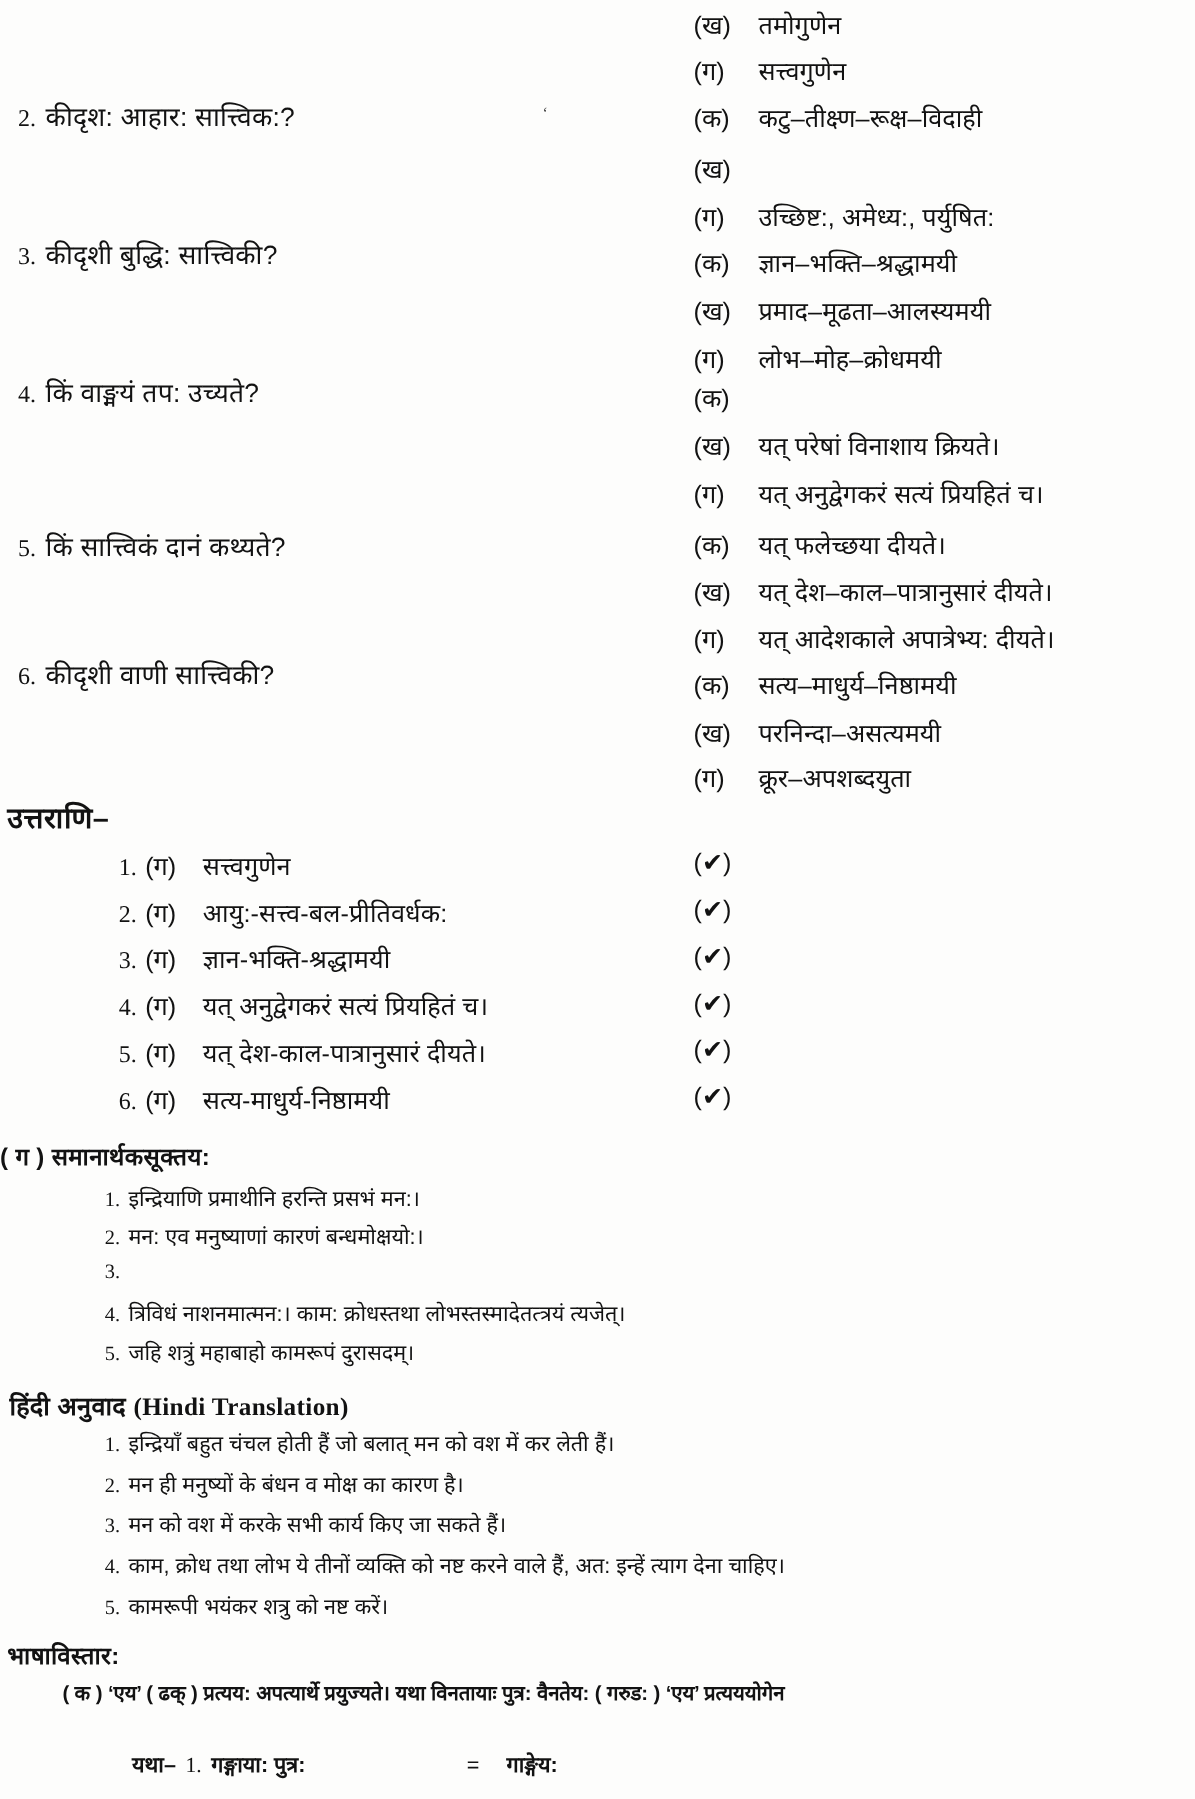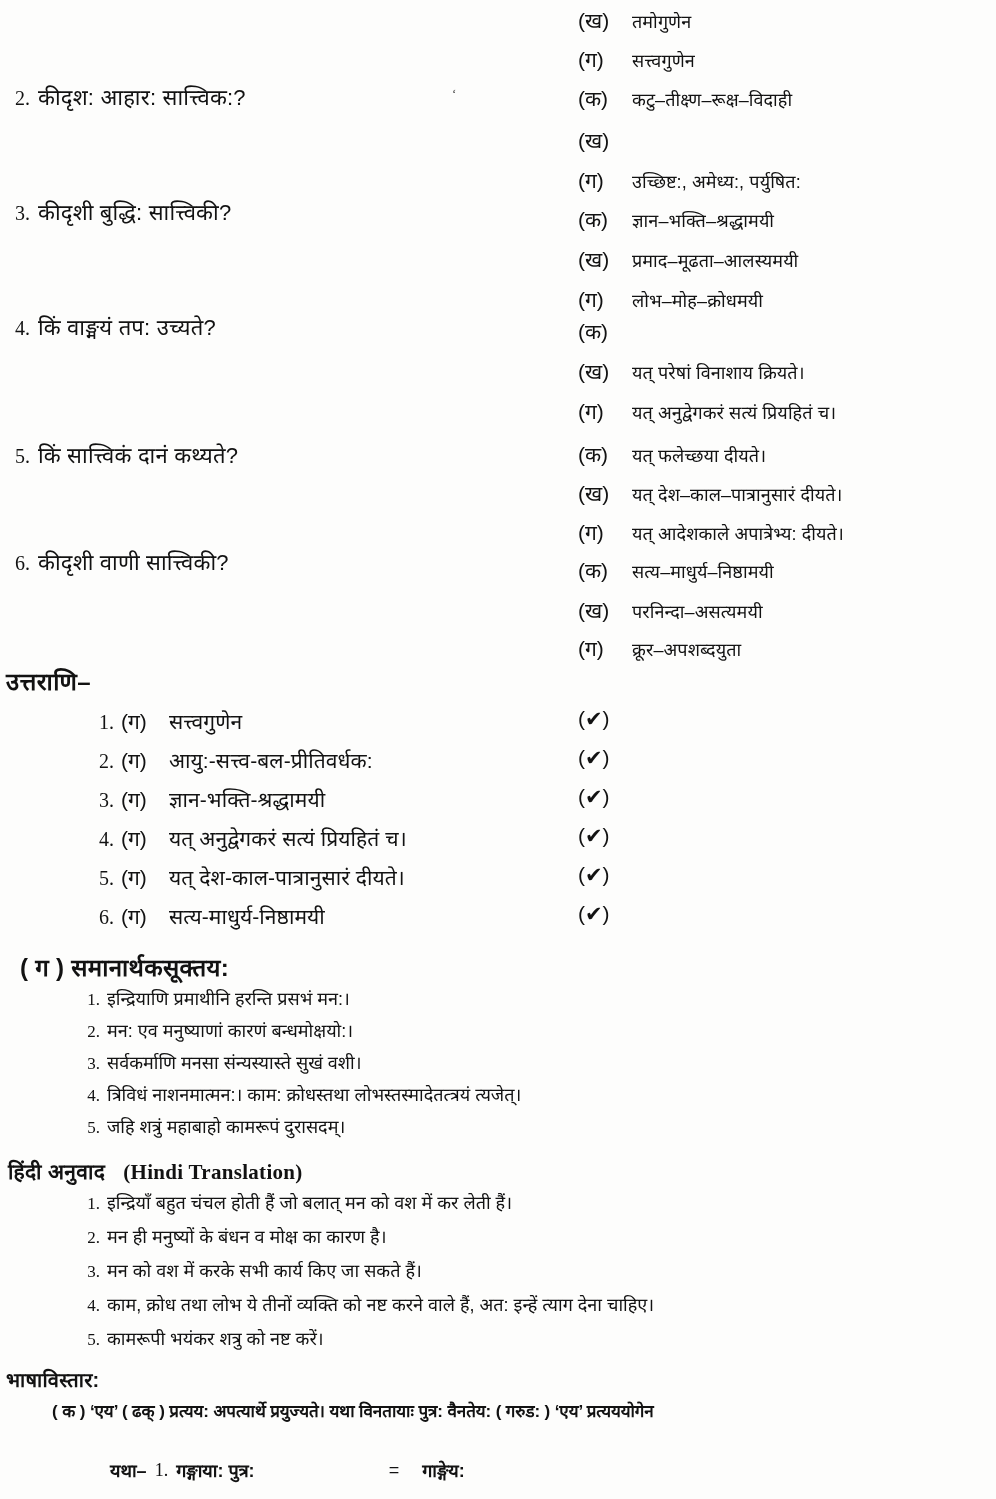--- a/index.html
+++ b/index.html
@@ -47,21 +47,21 @@
     display: flex;
     align-items: baseline;
   }
   .opt-key {
     font-size: 21px;
     font-family: "Liberation Sans", "DejaVu Sans", sans-serif;
     width: 54px;
     flex: 0 0 54px;
   }
   .opt-text {
-    font-size: 18px;
+    font-size: 21px;
     font-family: "Liberation Sans", "DejaVu Sans", sans-serif;
     letter-spacing: .1px;
   }
 
   
   .ans-head {
     position: absolute;
     left: 6px;
     top: 664px;
     font-size: 24px;
@@ -93,39 +93,39 @@
     font-family: "Liberation Sans", "DejaVu Sans", sans-serif;
   }
 
   
   .sec-head {
     position: absolute;
     font-weight: bold;
     font-family: "Liberation Sans", "DejaVu Sans", sans-serif;
     letter-spacing: .3px;
   }
-  .sukti-head { left: 20px; top: 950px; font-size: 24px; }
+  .sukti-head { left: 0; top: 950px; font-size: 20px; }
   .sukti-row {
     position: absolute;
     left: 78px;
     display: flex;
     align-items: baseline;
     font-size: 18px;
     font-family: "Liberation Sans", "DejaVu Sans", sans-serif;
   }
   .sukti-num {
     width: 22px;
     text-align: right;
     padding-right: 7px;
     font-family: "Liberation Serif", serif;
     font-size: 17px;
   }
 
   .hindi-head { left: 8px; top: 1157px; font-size: 21px; }
-  .hindi-head .en { font-family: "Liberation Serif", "DejaVu Serif", serif; margin-left: 12px; }
+  .hindi-head .en { font-family: "Liberation Serif", "DejaVu Serif", serif; }
   .hindi-row {
     position: absolute;
     left: 78px;
     display: flex;
     align-items: baseline;
     font-size: 18px;
     font-family: "Liberation Sans", "DejaVu Sans", sans-serif;
   }
   .hindi-num {
     width: 22px;
@@ -150,21 +150,21 @@
   }
   .bv-para .indent2 { display: block; margin-left: 58px; }
   .bv-example {
     position: absolute;
     left: 110px;
     top: 1458px;
     font-size: 18px;
     font-weight: bold;
     font-family: "Liberation Sans", "DejaVu Sans", sans-serif;
     display: flex;
-    align-items: center;
+    align-items: flex-end;
   }
   .bv-ex-label { padding-right: 8px; }
   .bv-ex-num { padding-right: 8px; font-family: "Liberation Serif", serif; font-weight: normal; }
   .bv-ex-lhs { width: 190px; }
   .bv-ex-eq { width: 56px; text-align: center; font-weight: normal; }
   .bv-ex-rhs { }
 
   .stray-mark {
     position: absolute;
     left: 452px;
@@ -323,21 +323,20 @@
     <div class="sukti-row" style="top:986px;">
       <span class="sukti-num">1.</span>
       <span>इन्द्रियाणि प्रमाथीनि हरन्ति प्रसभं मन:।</span>
     </div>
     <div class="sukti-row" style="top:1018px;">
       <span class="sukti-num">2.</span>
       <span>मन: एव मनुष्याणां कारणं बन्धमोक्षयो:।</span>
     </div>
     <div class="sukti-row" style="top:1050px;">
       <span class="sukti-num">3.</span>
-      <span>सर्वकर्माणि मनसा संन्यस्यास्ते सुखं वशी।</span>
     </div>
     <div class="sukti-row" style="top:1082px;">
       <span class="sukti-num">4.</span>
       <span>त्रिविधं नाशनमात्मन:। काम: क्रोधस्तथा लोभस्तस्मादेतत्त्रयं त्यजेत्।</span>
     </div>
     <div class="sukti-row" style="top:1114px;">
       <span class="sukti-num">5.</span>
       <span>जहि शत्रुं महाबाहो कामरूपं दुरासदम्।</span>
     </div>
   </div>

